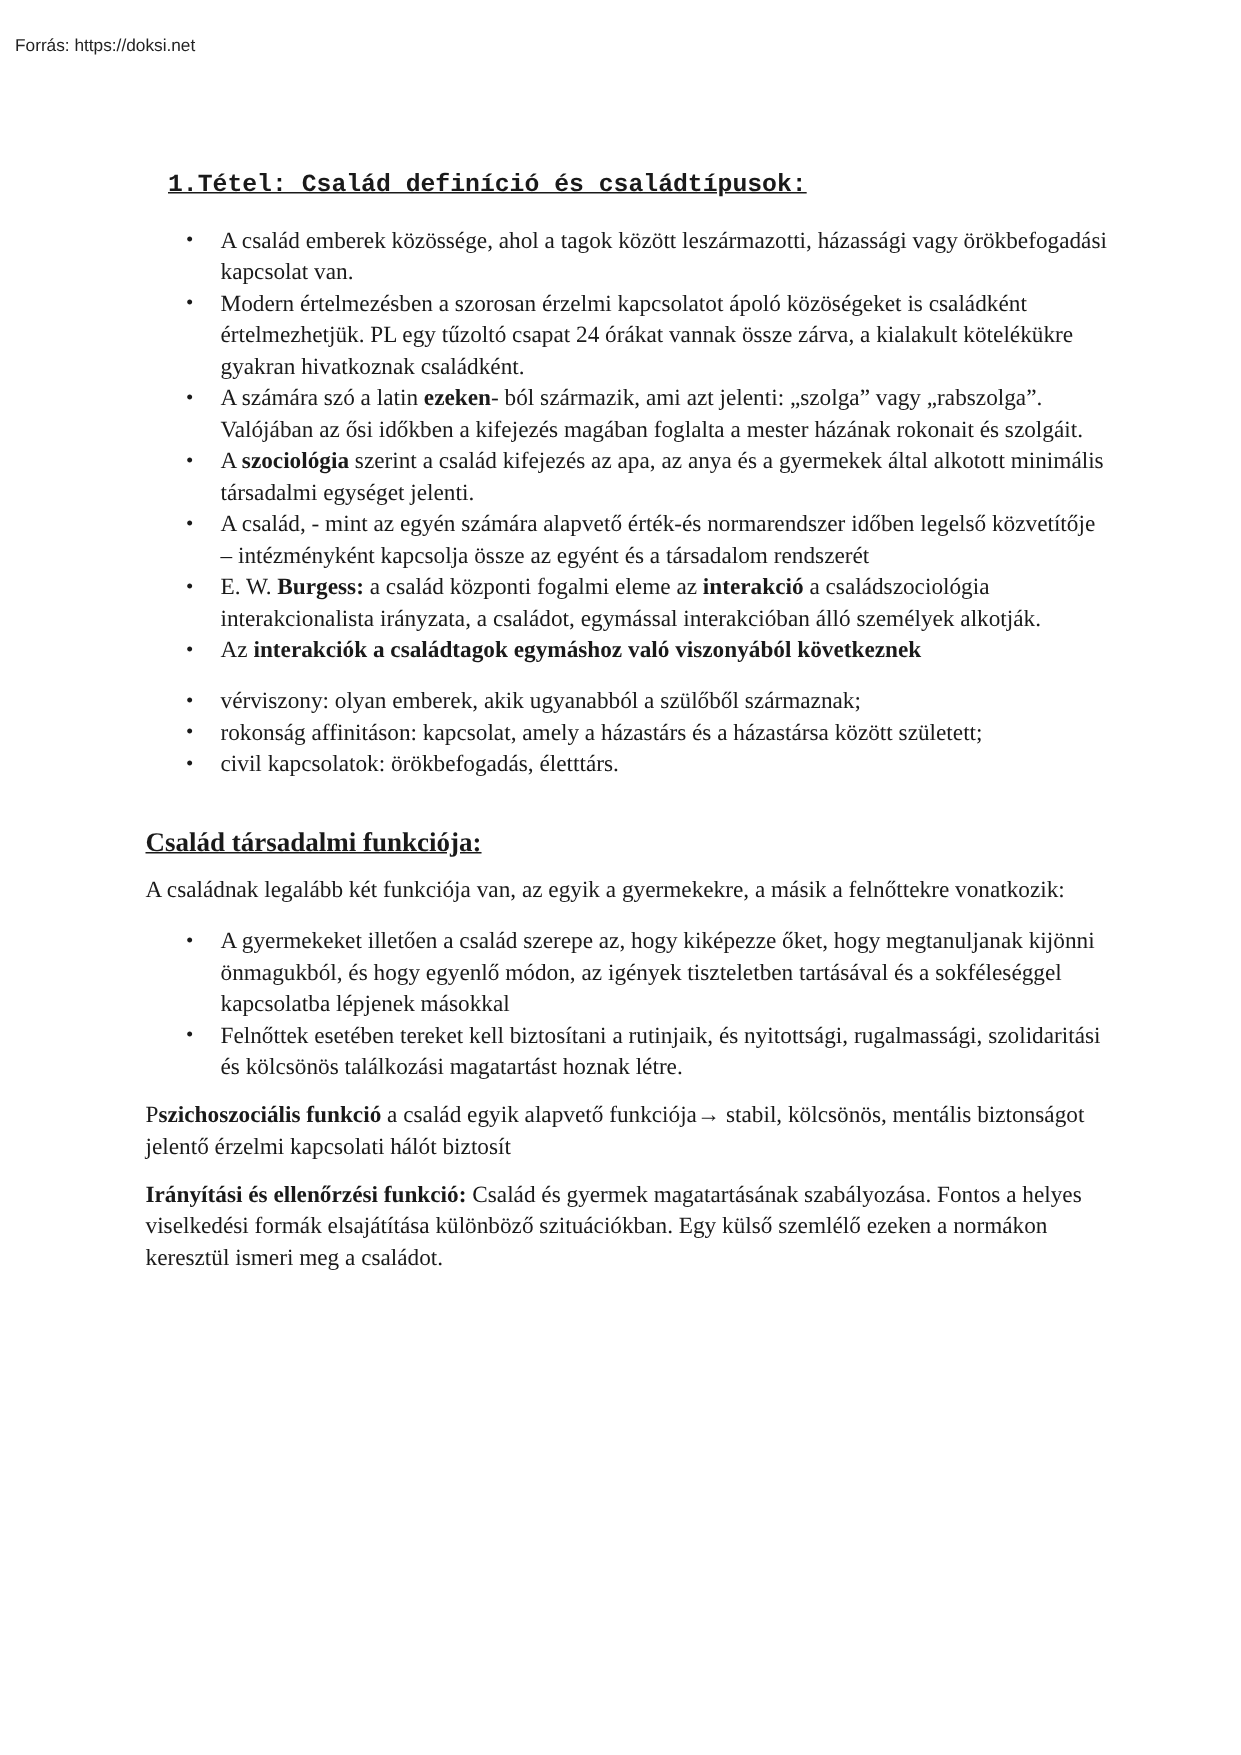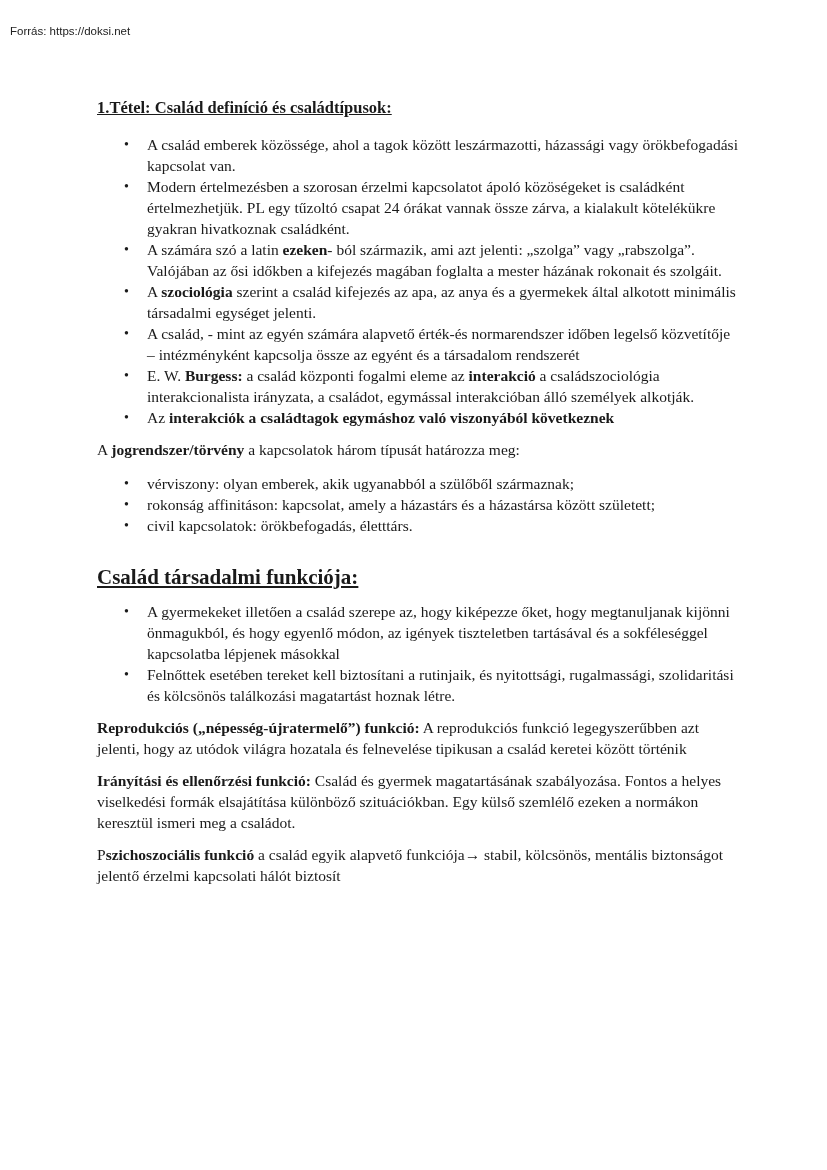--- a/index.html
+++ b/index.html
@@ -31,26 +31,27 @@
     font-size: 15.5px;
     line-height: 21px;
     text-align: left;
   }
   .b { font-weight: bold; }
   .heading {
     font-weight: bold;
     text-decoration: underline;
     font-size: 16.5px;
     line-height: 24px;
-    margin: 0;
+    margin: 15px;
+    font-family: Liberation Mono, monospace;
   }
   .heading2 {
     font-weight: bold;
     text-decoration: underline;
-    font-size: 21px;
+    font-size: 18px;
     margin-top: 31px;
   }
   .para { margin-top: 11px; }
   .para_tight { margin-top: 0; }
   .list { margin-top: 13px; }
   .heading + .list { margin-top: 14px; }
   .li { display: flex; }
   .marker {
     flex: none;
     margin-left: 27px;
@@ -89,42 +90,41 @@
       </div>
       <div class="li">
         <span class="marker">•</span>
         <div class="litext"><span>E. W. </span><span class="b">Burgess:</span><span> a család központi fogalmi eleme az </span><span class="b">interakció</span><span> a családszociológia interakcionalista irányzata, a családot, egymással interakcióban álló személyek alkotják.</span></div>
       </div>
       <div class="li">
         <span class="marker">•</span>
         <div class="litext"><span>Az </span><span class="b">interakciók a családtagok egymáshoz való viszonyából következnek</span></div>
       </div>
     </div>
-    <div class="para"><span>A </span><span class="b">jogrendszer/törvény</span><span> a kapcsolatok három típusát határozza meg:</span></div>
     <div class="list">
       <div class="li">
         <span class="marker">•</span>
         <div class="litext"><span>vérviszony: olyan emberek, akik ugyanabból a szülőből származnak;</span></div>
       </div>
       <div class="li">
         <span class="marker">•</span>
         <div class="litext"><span>rokonság affinitáson: kapcsolat, amely a házastárs és a házastársa között született;</span></div>
       </div>
       <div class="li">
         <span class="marker">•</span>
         <div class="litext"><span>civil kapcsolatok: örökbefogadás, életttárs.</span></div>
       </div>
     </div>
     <div class="heading2"><span class="b">Család társadalmi funkciója:</span></div>
+    <div class="para"><span>A családnak legalább két funkciója van, az egyik a gyermekekre, a másik a felnőttekre vonatkozik:</span></div>
     <div class="list">
       <div class="li">
         <span class="marker">•</span>
         <div class="litext"><span>A gyermekeket illetően a család szerepe az, hogy kiképezze őket, hogy megtanuljanak kijönni önmagukból, és hogy egyenlő módon, az igények tiszteletben tartásával és a sokféleséggel kapcsolatba lépjenek másokkal</span></div>
       </div>
       <div class="li">
         <span class="marker">•</span>
         <div class="litext"><span>Felnőttek esetében tereket kell biztosítani a rutinjaik, és nyitottsági, rugalmassági, szolidaritási és kölcsönös találkozási magatartást hoznak létre.</span></div>
       </div>
     </div>
-    <div class="para"><span class="b">Reprodukciós („népesség-újratermelő”) funkció:</span><span> A reprodukciós funkció legegyszerűbben azt jelenti, hogy az utódok világra hozatala és felnevelése tipikusan a család keretei között történik</span></div>
+    <div class="para"><span>P</span><span class="b">szichoszociális funkció</span><span> a család egyik alapvető funkciója→ stabil, kölcsönös, mentális biztonságot jelentő érzelmi kapcsolati hálót biztosít</span></div>
     <div class="para"><span class="b">Irányítási és ellenőrzési funkció:</span><span> Család és gyermek magatartásának szabályozása. Fontos a helyes viselkedési formák elsajátítása különböző szituációkban. Egy külső szemlélő ezeken a normákon keresztül ismeri meg a családot.</span></div>
-    <div class="para"><span>P</span><span class="b">szichoszociális funkció</span><span> a család egyik alapvető funkciója→ stabil, kölcsönös, mentális biztonságot jelentő érzelmi kapcsolati hálót biztosít</span></div>
   </div>
 
 </body></html>

